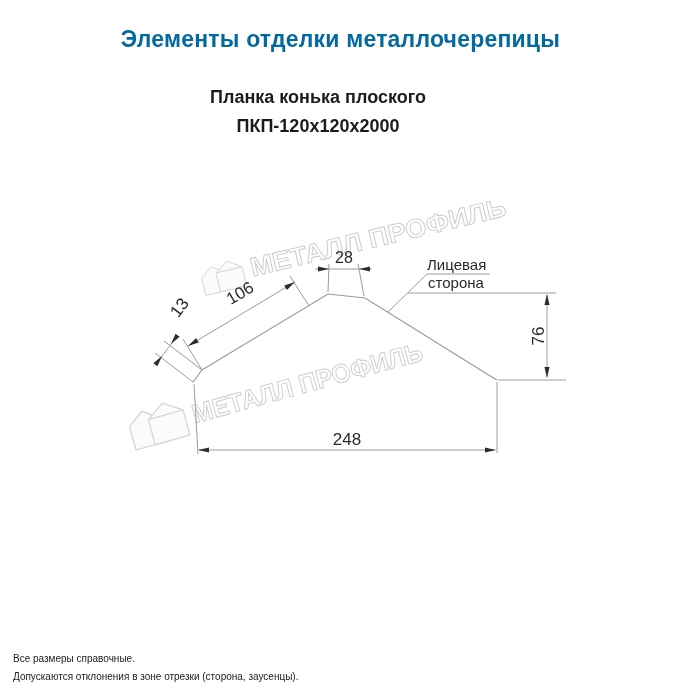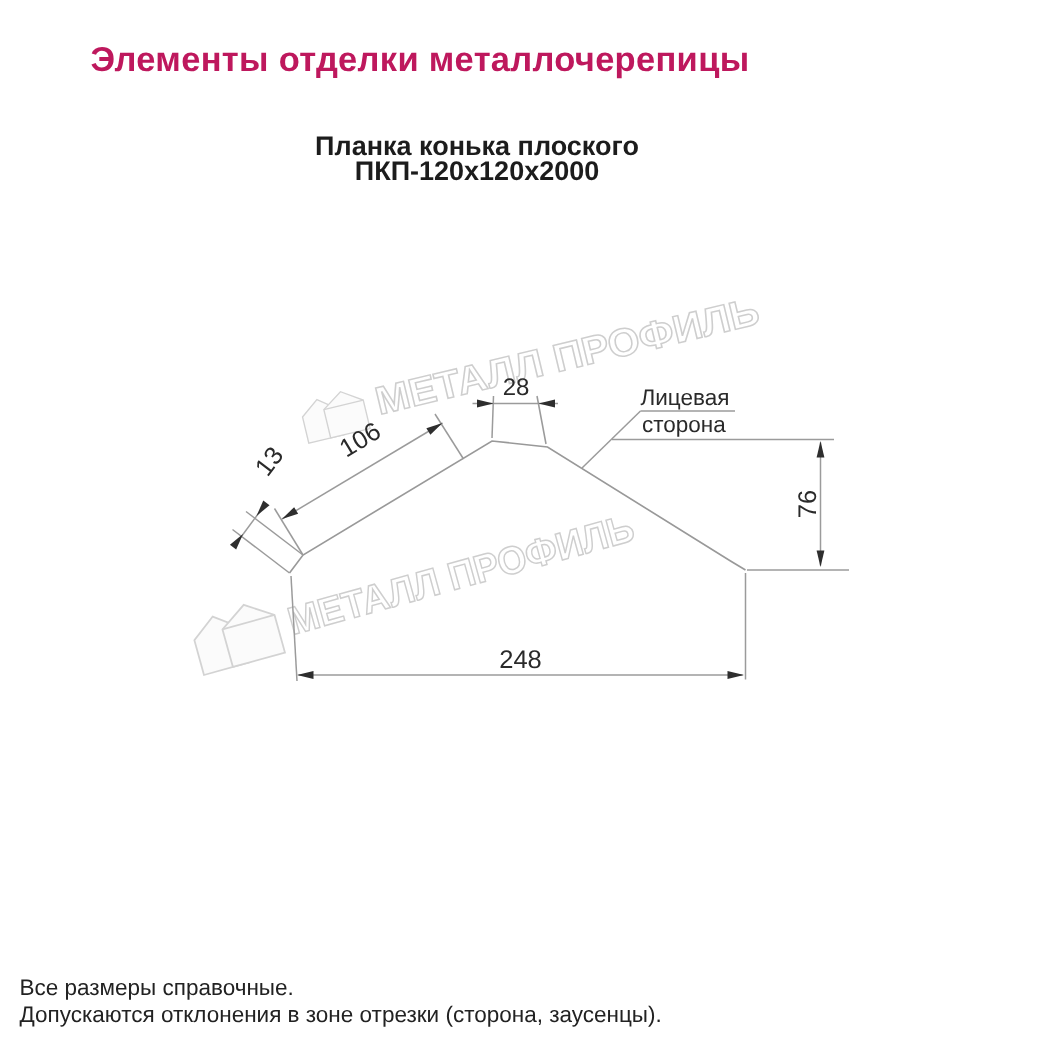--- a/index.html
+++ b/index.html
@@ -1,44 +1,44 @@
 <!DOCTYPE html>
 <html><head>
 <meta charset="utf-8">
 <style>
   html,body{margin:0;padding:0;}
   body{
     width:700px;height:700px;position:relative;background:#ffffff;
     font-family:"Liberation Sans", sans-serif;overflow:hidden;
   }
   .title-main{
-    position:absolute;top:26px;left:0;width:560px;text-align:center;
-    font-size:23px;font-weight:bold;color:#be185d;letter-spacing:.2px;
+    position:absolute;top:26px;left:0;width:560px;text-align:right;
+    font-size:23px;font-weight:bold;color:#0369a1;letter-spacing:.2px;
   }
   .title-sub{
     position:absolute;left:0;width:636px;text-align:center;
     font-size:18px;font-weight:bold;color:#1c1c1c;
   }
   .title-sub.line1{top:87px;}
-  .title-sub.line2{top:104px;}
+  .title-sub.line2{top:116px;}
   .drawing{position:absolute;left:0;top:0;}
   .ln{stroke:#9b9b9b;stroke-width:1;fill:none;}
   .profile{stroke:#999999;stroke-width:1.1;fill:none;}
   .arr{fill:#2e2e2e;stroke:none;}
   .dim{font-family:"Liberation Sans",sans-serif;font-size:17px;fill:#2a2a2a;}
   .dim-small{font-family:"Liberation Sans",sans-serif;font-size:16px;fill:#2a2a2a;}
   .lbl{font-family:"Liberation Sans",sans-serif;font-size:15px;fill:#2a2a2a;}
   .wm-house{stroke:#cccccc;stroke-width:1.2;fill:#fbfbfb;}
   .wm-text{
     font-family:"Liberation Sans",sans-serif;font-size:26px;font-weight:bold;
     fill:none;stroke:#c6c6c6;stroke-width:1;
   }
   .footer{
     position:absolute;left:13px;top:650px;
-    font-size:15px;color:#222222;line-height:18px;
+    font-size:10px;color:#222222;line-height:18px;
   }
 </style>
 </head>
 <body>
 
 <div class="title-main">Элементы отделки металлочерепицы</div>
 <div class="title-sub line1">Планка конька плоского</div>
 <div class="title-sub line2">ПКП-120х120х2000</div>
 
 <svg class="drawing" width="700" height="700" viewBox="0 0 700 700" xmlns="http://www.w3.org/2000/svg">

